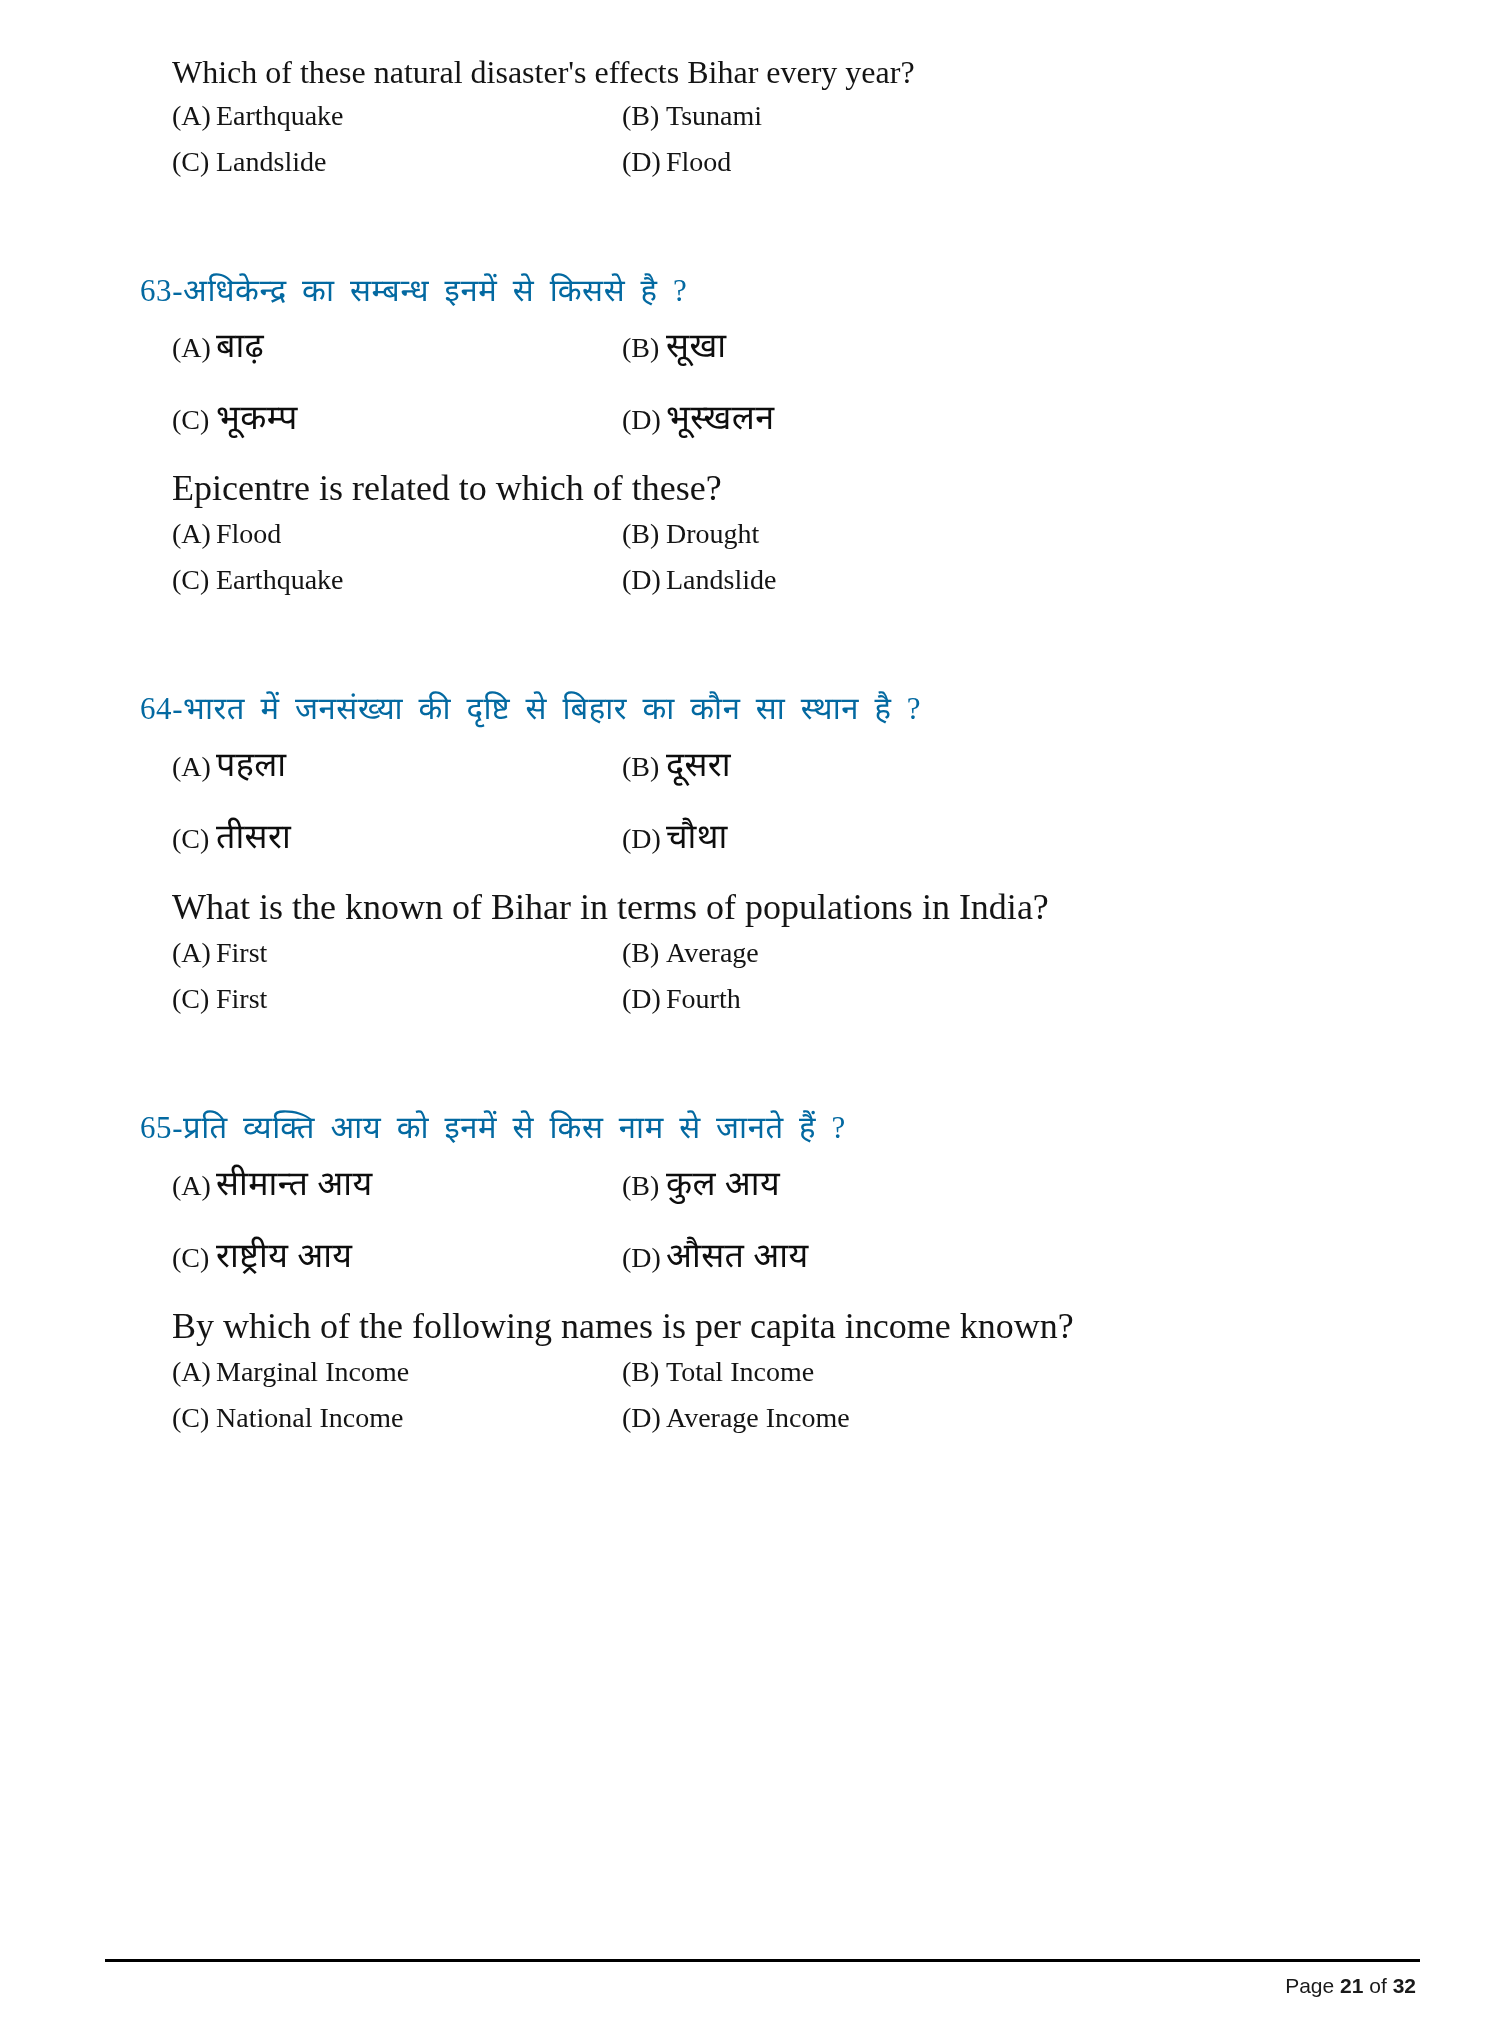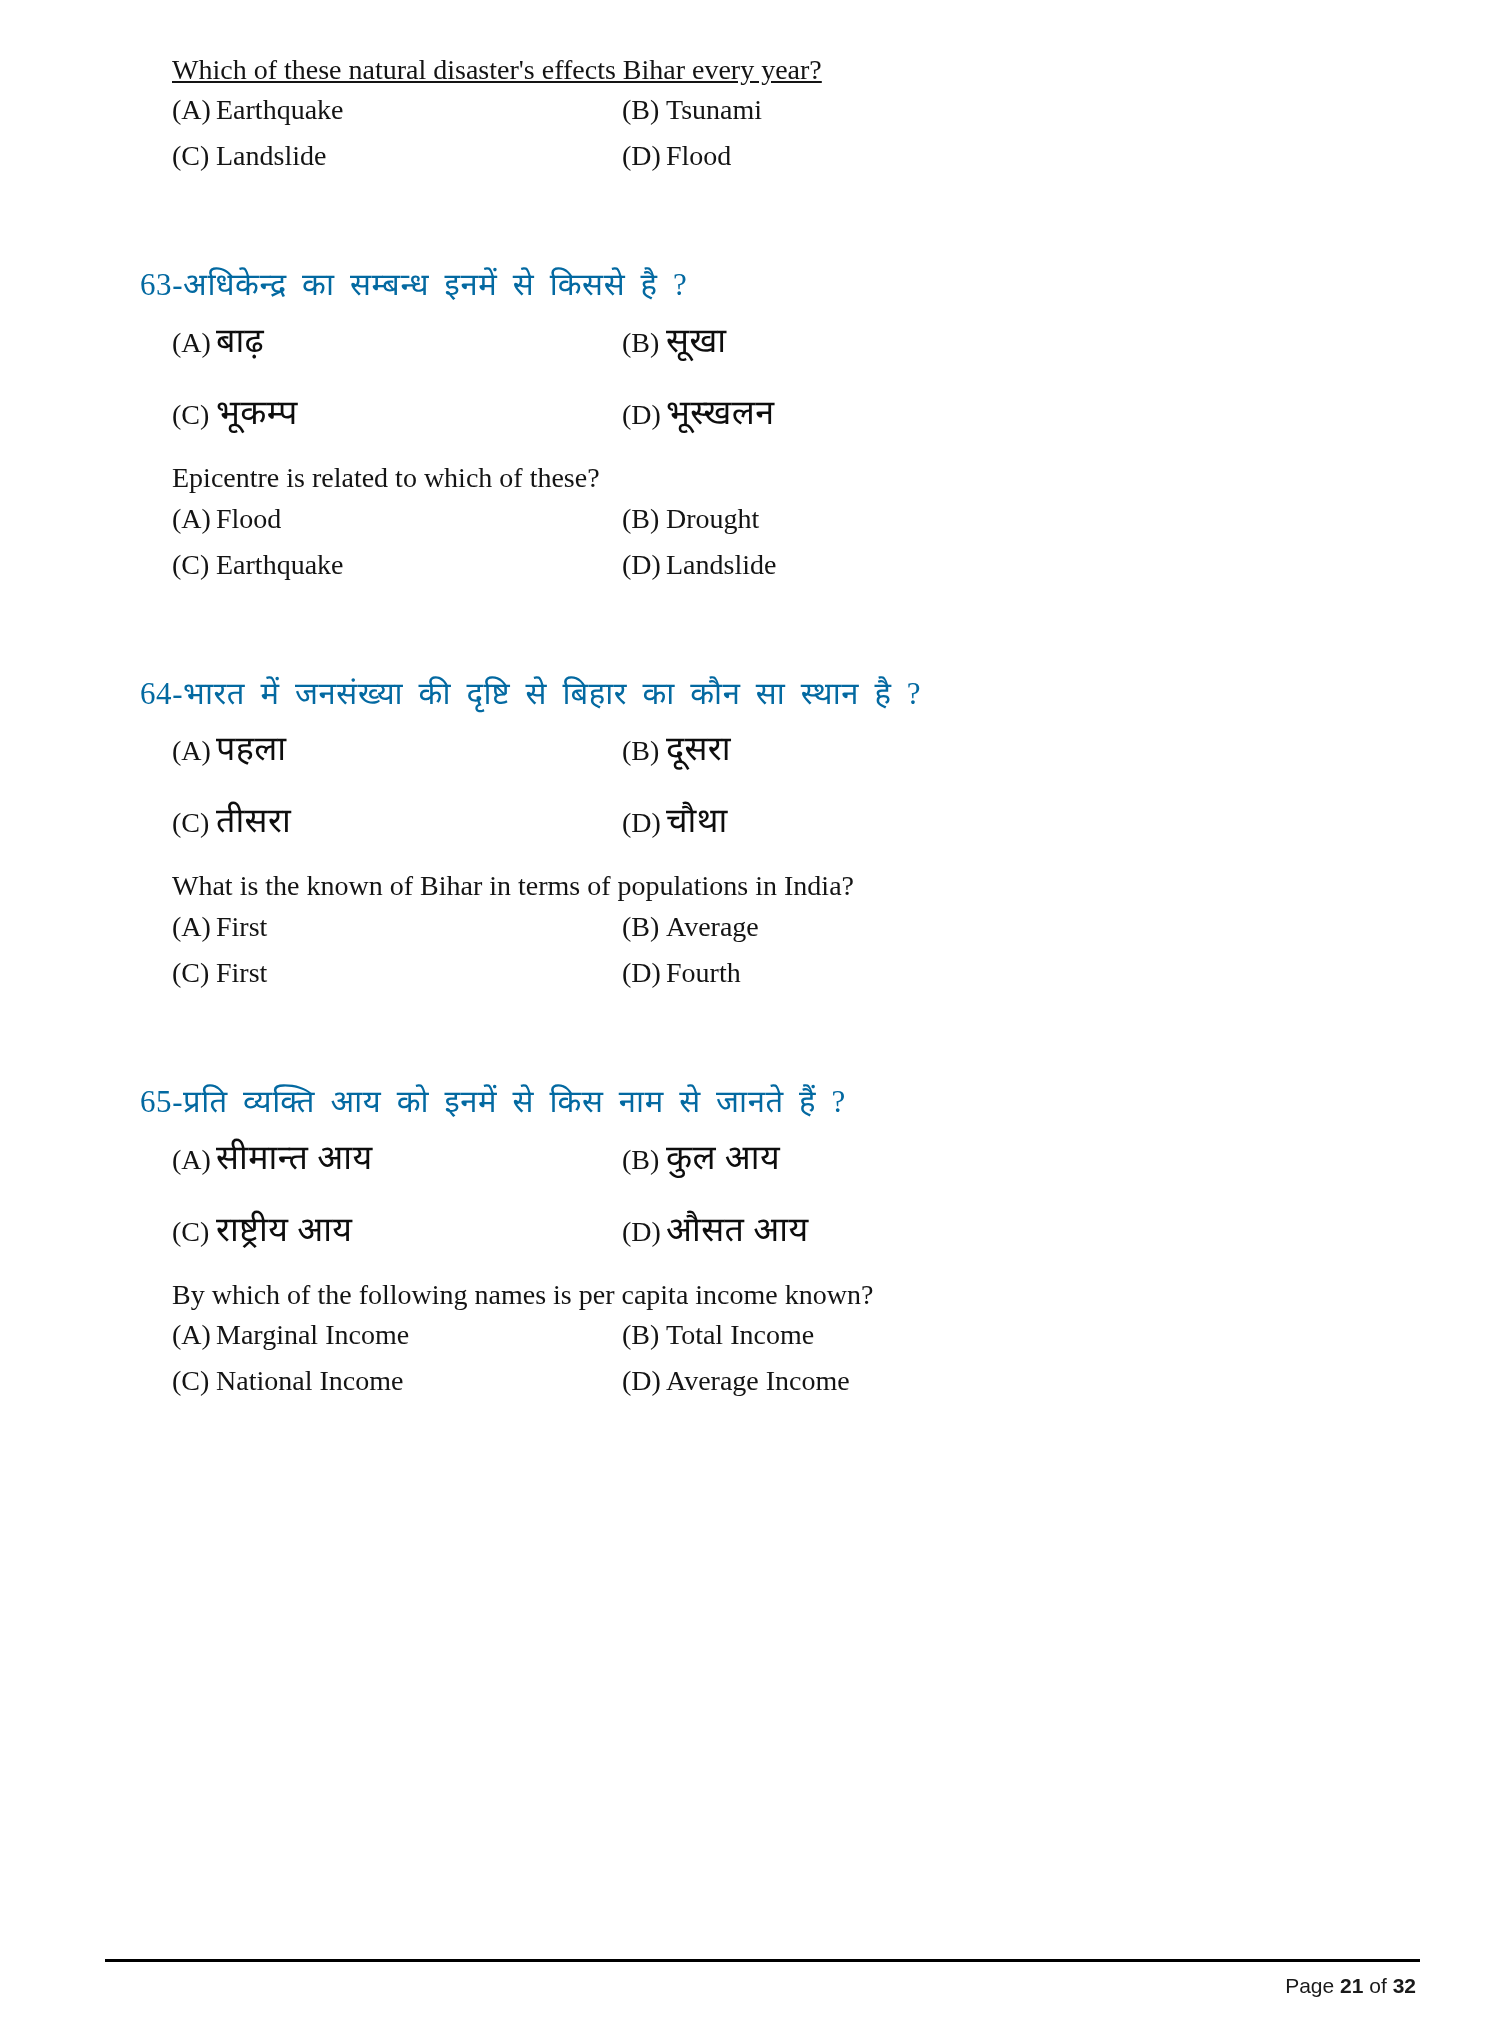--- a/index.html
+++ b/index.html
@@ -31,34 +31,33 @@
   .q-hindi {
     font-size: 31px;
     line-height: 1.35;
     letter-spacing: 0.6px;
     word-spacing: 7px;
     margin: 0 0 10px 0;
     color: #0369a1;
   }
 
   .q-english {
-    font-size: 28px;
+    font-size: 36px;
     line-height: 1.3;
     margin: 0 0 6px 0;
     padding-left: 32px;
     color: #141414;
   }
 
   .q-english-top {
-    font-size: 28px;
+    font-size: 32px;
     line-height: 1.3;
     margin: 0 0 6px 0;
     padding-left: 32px;
     color: #141414;
-    text-decoration: underline;
   }
 
   .options {
     padding-left: 32px;
   }
 
   .opt-row {
     display: flex;
     width: 100%;
   }

